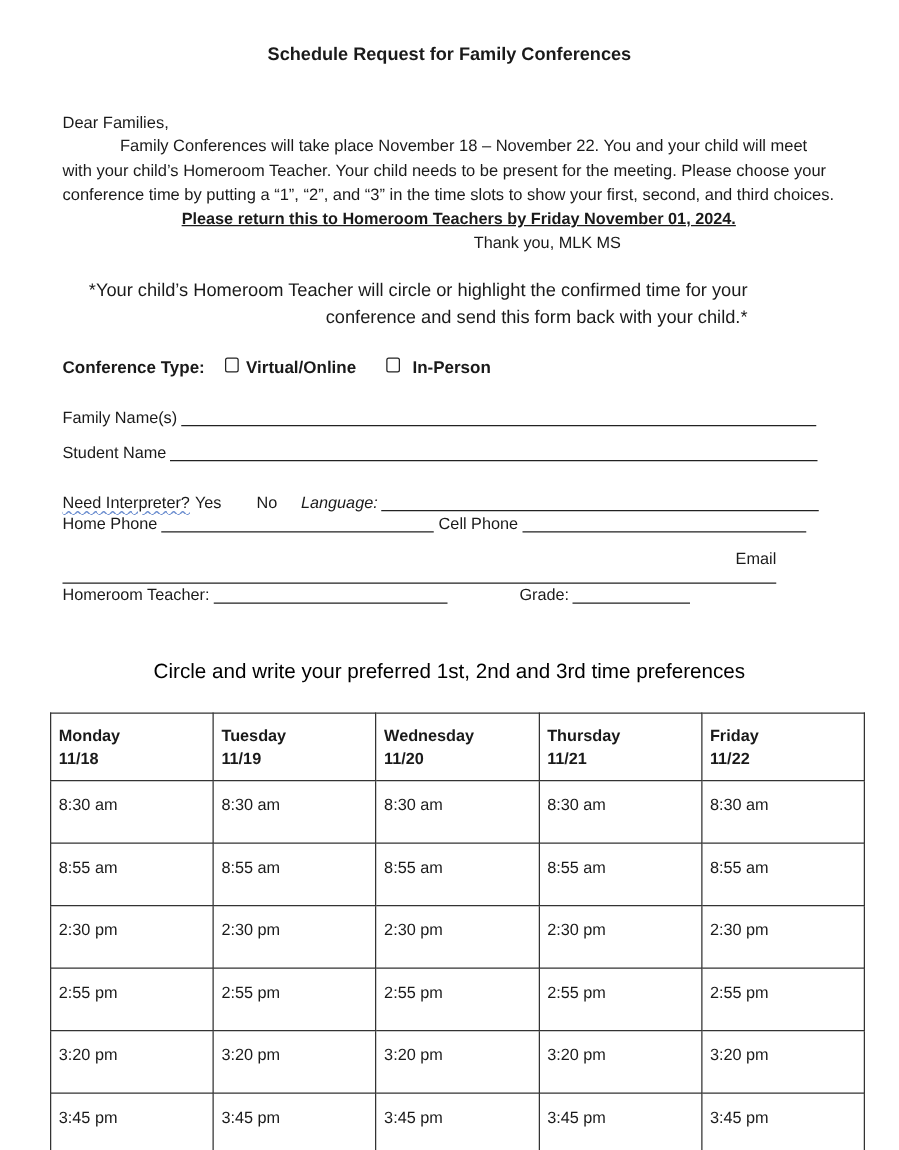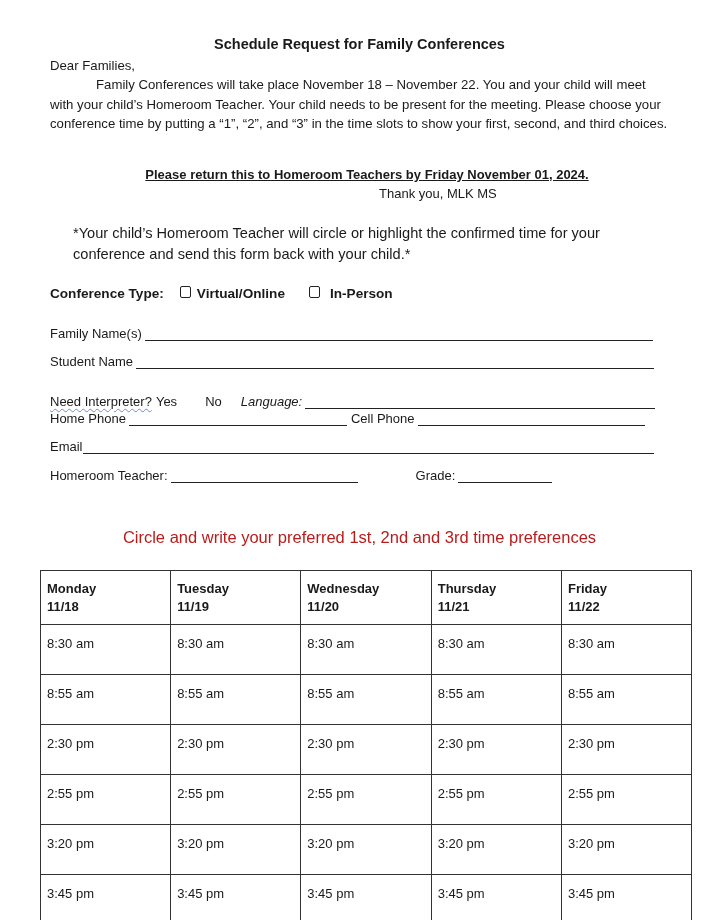--- a/index.html
+++ b/index.html
@@ -2,37 +2,37 @@
 <html><head>
 <meta charset="utf-8">
 <style>
   html, body { margin: 0; padding: 0; background: #ffffff; }
   body {
     width: 719px; height: 920px; position: relative; overflow: hidden;
     font-family: "Liberation Sans", sans-serif; color: #1a1a1a;
   }
   .abs { position: absolute; white-space: nowrap; }
   .title { left: 0; width: 719px; top: 36px; text-align: center; font-weight: bold; font-size: 14.5px; }
-  .body-text { font-size: 13.2px; line-height: 19.5px; }
+  .body-text { font-size: 13.2px; line-height: 19.5px; margin-top: 32px; }
   .salutation { left: 50px; top: 56px; }
   .para { left: 50px; top: 75px; width: 620px; white-space: normal; }
   .para .indent { display: inline-block; width: 46px; }
   .deadline { left: 0; width: 694px; text-align: center; top: 167px; font-weight: bold; text-decoration: underline; font-size: 13px; padding-left: 40px; box-sizing: border-box; }
   .thanks { left: 379px; top: 186px; font-size: 13px; }
-  .note { left: 13px; width: 658px; top: 223px; text-align: left; font-size: 14.6px; line-height: 21px; white-space: normal; padding: 0 60px; box-sizing: border-box; }
+  .note { left: 0; width: 658px; top: 223px; text-align: right; font-size: 14.6px; line-height: 21px; white-space: normal; padding: 0 60px; box-sizing: border-box; }
   .conf-type { left: 50px; top: 286px; font-weight: bold; font-size: 13.6px; display: flex; align-items: center; }
   .checkbox { display: inline-block; width: 9px; height: 10px; border: 1.3px solid #222; border-radius: 2px; margin-right: 6px; }
   .opt { display: inline-flex; align-items: flex-start; }
   .opt-virtual { margin-left: 16px; }
   .opt-person { margin-left: 24px; }
   .opt-person .checkbox { margin-right: 10px; }
   .field { font-size: 13px; display: flex; align-items: flex-end; }
   .line { border-bottom: 1px solid #222; height: 12px; margin-left: 3px; }
   .squiggle { text-decoration: underline wavy #6d8fd0; text-decoration-thickness: 1px; text-underline-offset: 2px; }
-  .sub-heading { left: 0; width: 719px; top: 528px; text-align: center; font-size: 16.5px; color: #b91c1c; }
+  .sub-heading { left: 0; width: 719px; top: 528px; text-align: center; font-size: 16.5px; color: #000000; }
   table.sched {
     position: absolute; left: 40px; top: 570px; border-collapse: collapse;
     width: 652px; font-size: 13px;
   }
   table.sched td, table.sched th {
     border: 1.3px solid #333; vertical-align: top; text-align: left;
     padding: 8px 6px 0 6px; width: 118px;
   }
   table.sched th { font-weight: bold; height: 44px; line-height: 18px; padding-top: 9px; }
   table.sched td { height: 38px; padding-top: 11px; }
@@ -78,21 +78,21 @@
   <span class="line" style="width:350px;"></span>
 </div>
 
 <div class="abs field" style="left:50px; top:411px;">
   <span>Home Phone</span>
   <span class="line" style="width:218px;"></span>
   <span style="margin-left:4px;">Cell Phone</span>
   <span class="line" style="width:227px;"></span>
 </div>
 
-<div class="abs field" style="left:50px; top:439px;">
+<div class="abs field" style="left:50px; top:439px;flex-direction:column;">
   <span>Email</span>
   <span class="line" style="width:571px; margin-left:0;"></span>
 </div>
 
 <div class="abs field" style="left:50px; top:468px;">
   <span>Homeroom Teacher:</span>
   <span class="line" style="width:187px;"></span>
   <span style="margin-left:58px;">Grade:</span>
   <span class="line" style="width:94px;"></span>
 </div>

